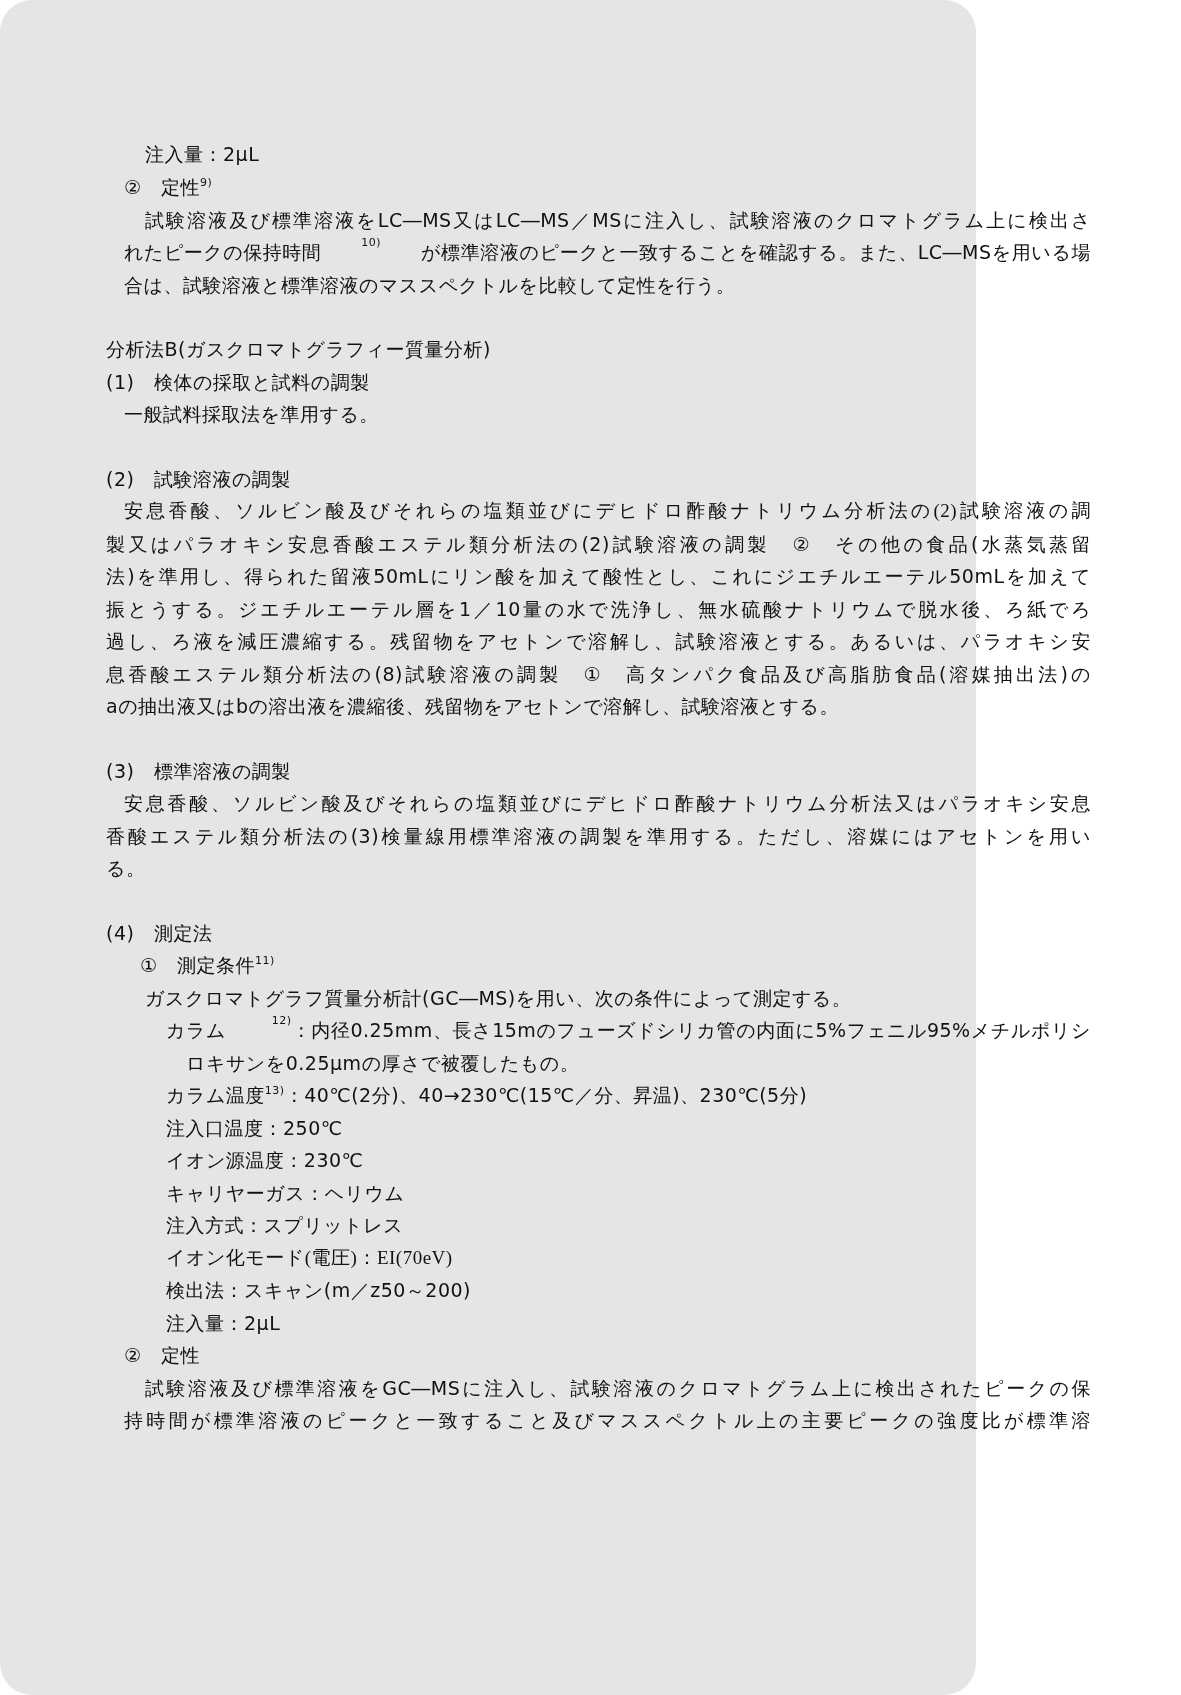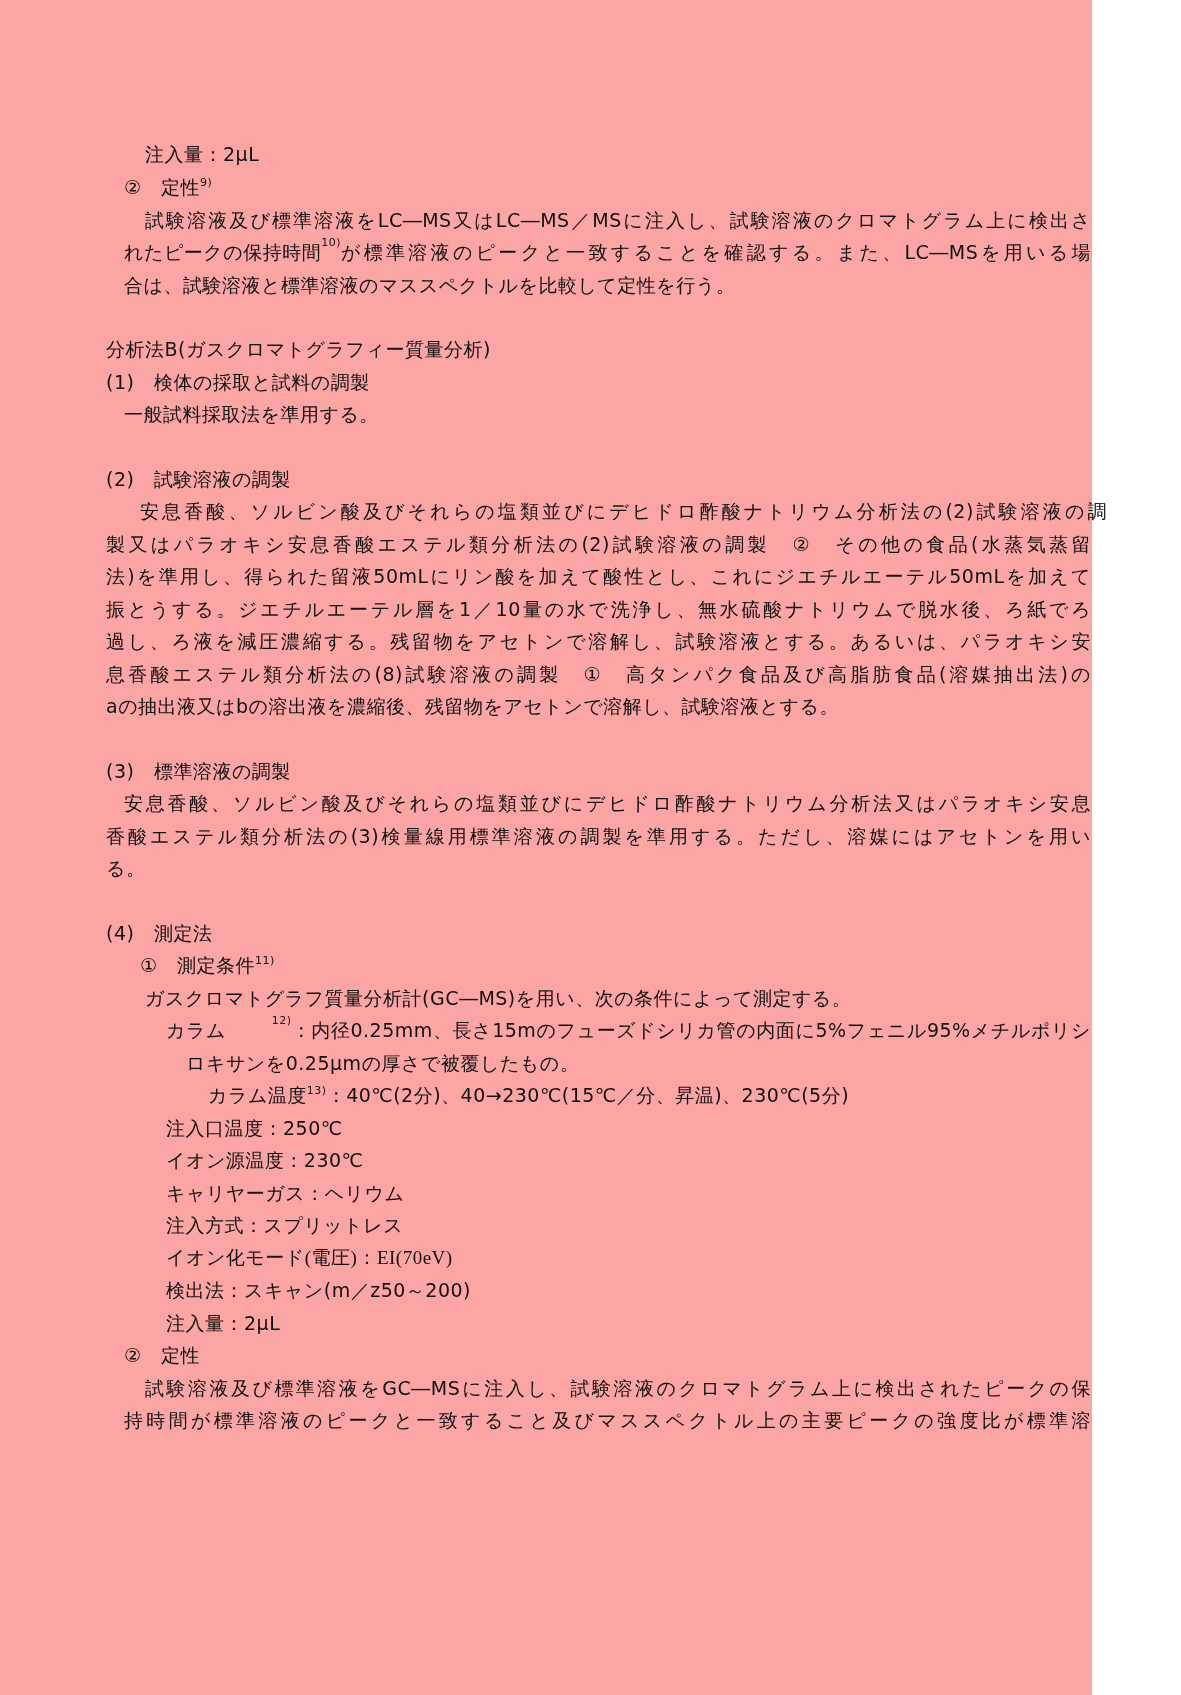--- a/index.html
+++ b/index.html
@@ -1,21 +1,21 @@
 <!DOCTYPE html>
 <html><head>
   <meta charset="utf-8">
   <style>
     html, body { margin: 0; padding: 0; background: #ffffff; }
     body {
       width: 1181px; height: 1695px; position: relative; overflow: hidden;
       font-family: "DejaVu Sans", "Liberation Sans", sans-serif;
       color: #111111;
     }
-    .page { position: absolute; left: 0; top: 0; width: 1092px; height: 1695px; background: #fca5a5; }
+    .page { position: absolute; left: 0; top: 0; width: 976px; height: 1695px; background: #e5e5e5; border-radius: 32px; }
     .ln {
       position: absolute; white-space: nowrap;
       font-size: 19px; line-height: 26px; height: 26px;
       letter-spacing: 0.5px;
     }
     .just {
       text-align: justify; text-align-last: justify; white-space: normal; overflow: hidden;
     }
     sup { font-size: 11px; vertical-align: 8px; line-height: 0; }
   </style>
@@ -23,37 +23,37 @@
 <body>
 
 <div class="page">
 
   <div class="ln" style="left:145px; top:141px;"><span>注入量：2μL</span></div>
 
   <div class="ln" style="left:124px; top:174px;"><span>②　定性</span><sup>9)</sup></div>
 
   <div class="ln just" style="left:145px; top:207px; width:946px;"><span>試験溶液及び標準溶液をLC―MS又はLC―MS／MSに注入し、試験溶液のクロマトグラム上に検出さ</span></div>
 
-  <div class="ln" style="left:124px; top:239px; width:967px; display:flex;">
+  <div class="ln" style="left:124px; top:239px; width:967px; display:flex;gap:40px;">
     <span>れたピークの保持時間</span>
       <sup style="margin-top:4px;">10)</sup>
       <span class="just" style="flex:1; display:block;">が標準溶液のピークと一致することを確認する。また、LC―MSを用いる場</span>
   </div>
 
   <div class="ln" style="left:124px; top:272px;"><span>合は、試験溶液と標準溶液のマススペクトルを比較して定性を行う。</span></div>
 
   <div class="ln" style="left:106px; top:336px;"><span>分析法B(ガスクロマトグラフィー質量分析)</span></div>
 
   <div class="ln" style="left:106px; top:369px;"><span>(1)　検体の採取と試料の調製</span></div>
 
   <div class="ln" style="left:124px; top:401px;"><span>一般試料採取法を準用する。</span></div>
 
   <div class="ln" style="left:106px; top:466px;"><span>(2)　試験溶液の調製</span></div>
 
-  <div class="ln just" style="left:140px; top:498px; width:967px;"><span>安息香酸、ソルビン酸及びそれらの塩類並びにデヒドロ酢酸ナトリウム分析法の(2)試験溶液の調</span></div>
+  <div class="ln just" style="left:124px; top:498px; width:967px;font-family:Liberation Serif, serif;"><span>安息香酸、ソルビン酸及びそれらの塩類並びにデヒドロ酢酸ナトリウム分析法の(2)試験溶液の調</span></div>
   <div class="ln just" style="left:106px; top:531px; width:985px;"><span>製又はパラオキシ安息香酸エステル類分析法の(2)試験溶液の調製　②　その他の食品(水蒸気蒸留</span></div>
   <div class="ln just" style="left:106px; top:563px; width:985px;"><span>法)を準用し、得られた留液50mLにリン酸を加えて酸性とし、これにジエチルエーテル50mLを加えて</span></div>
   <div class="ln just" style="left:106px; top:596px; width:985px;"><span>振とうする。ジエチルエーテル層を1／10量の水で洗浄し、無水硫酸ナトリウムで脱水後、ろ紙でろ</span></div>
   <div class="ln just" style="left:106px; top:628px; width:985px;"><span>過し、ろ液を減圧濃縮する。残留物をアセトンで溶解し、試験溶液とする。あるいは、パラオキシ安</span></div>
   <div class="ln just" style="left:106px; top:661px; width:985px;"><span>息香酸エステル類分析法の(8)試験溶液の調製　①　高タンパク食品及び高脂肪食品(溶媒抽出法)の</span></div>
   <div class="ln" style="left:106px; top:693px;"><span>aの抽出液又はbの溶出液を濃縮後、残留物をアセトンで溶解し、試験溶液とする。</span></div>
 
   <div class="ln" style="left:106px; top:758px;"><span>(3)　標準溶液の調製</span></div>
   <div class="ln just" style="left:124px; top:790px; width:967px;"><span>安息香酸、ソルビン酸及びそれらの塩類並びにデヒドロ酢酸ナトリウム分析法又はパラオキシ安息</span></div>
   <div class="ln just" style="left:106px; top:823px; width:985px;"><span>香酸エステル類分析法の(3)検量線用標準溶液の調製を準用する。ただし、溶媒にはアセトンを用い</span></div>
@@ -63,21 +63,21 @@
   <div class="ln" style="left:140px; top:952px;"><span>①　測定条件</span><sup>11)</sup></div>
   <div class="ln" style="left:145px; top:985px;"><span>ガスクロマトグラフ質量分析計(GC―MS)を用い、次の条件によって測定する。</span></div>
 
   <div class="ln" style="left:166px; top:1017px; width:925px; display:flex;">
     <span>カラム</span>
       <sup style="margin-top:4px;margin-left:46px;">12)</sup>
       <span class="just" style="flex:1; display:block;">：内径0.25mm、長さ15mのフューズドシリカ管の内面に5%フェニル95%メチルポリシ</span>
   </div>
   <div class="ln" style="left:186px; top:1050px;"><span>ロキサンを0.25μmの厚さで被覆したもの。</span></div>
 
-  <div class="ln" style="left:166px; top:1082px;margin-left:42px;"><span>カラム温度</span><sup>13)</sup><span>：40℃(2分)、40→230℃(15℃／分、昇温)、230℃(5分)</span></div>
+  <div class="ln" style="left:166px; top:1082px;"><span>カラム温度</span><sup>13)</sup><span>：40℃(2分)、40→230℃(15℃／分、昇温)、230℃(5分)</span></div>
 
   <div class="ln" style="left:166px; top:1115px;"><span>注入口温度：250℃</span></div>
   <div class="ln" style="left:166px; top:1147px;"><span>イオン源温度：230℃</span></div>
   <div class="ln" style="left:166px; top:1180px;"><span>キャリヤーガス：ヘリウム</span></div>
   <div class="ln" style="left:166px; top:1212px;"><span>注入方式：スプリットレス</span></div>
   <div class="ln" style="left:166px; top:1245px;font-family:Liberation Serif, serif;"><span>イオン化モード(電圧)：EI(70eV)</span></div>
   <div class="ln" style="left:166px; top:1277px;"><span>検出法：スキャン(m／z50～200)</span></div>
   <div class="ln" style="left:166px; top:1310px;"><span>注入量：2μL</span></div>
 
   <div class="ln" style="left:124px; top:1342px;"><span>②　定性</span></div>

